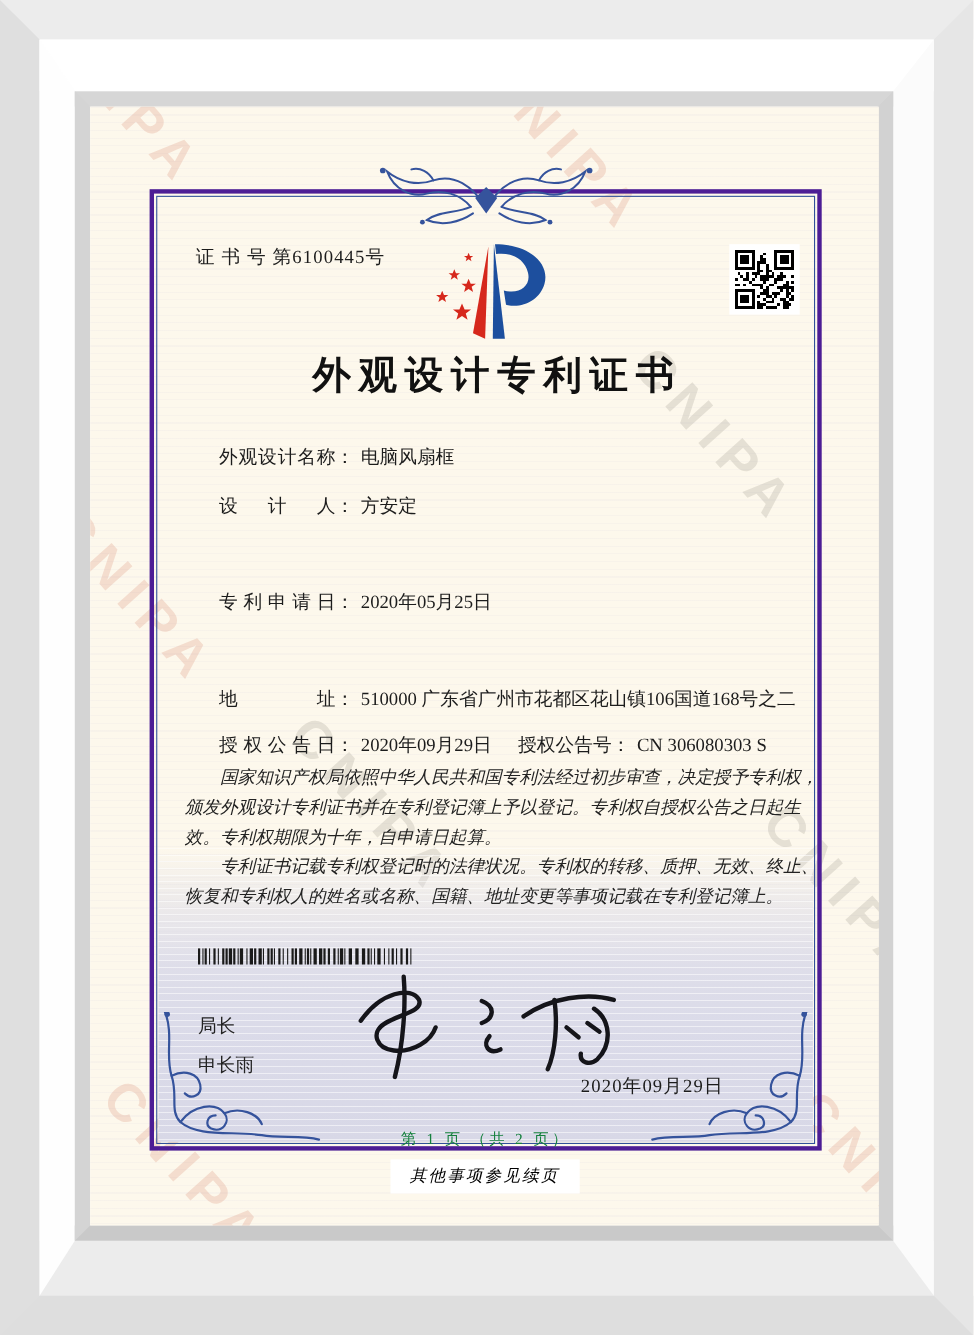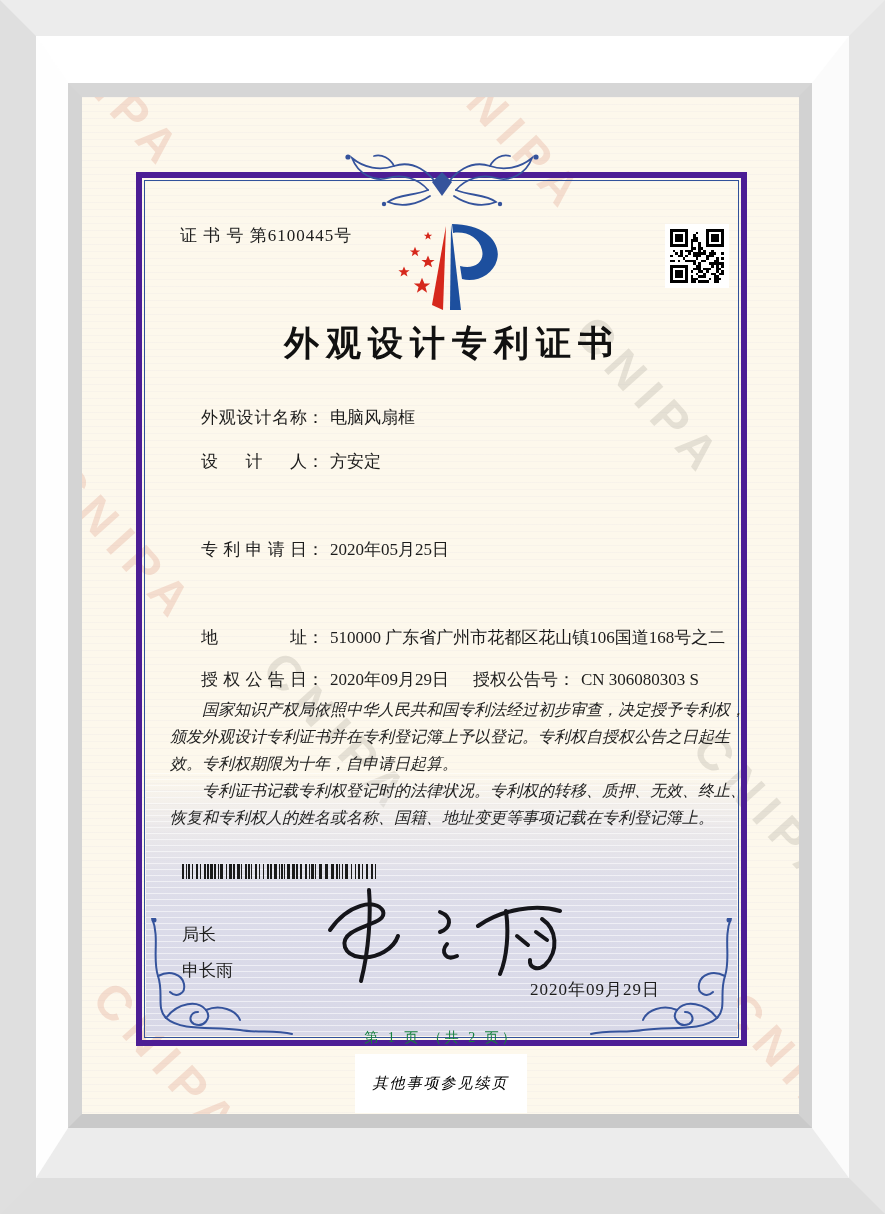--- a/index.html
+++ b/index.html
@@ -21,21 +21,21 @@
   
   .paper::after{content:"";position:absolute;inset:0;pointer-events:none;
     background:repeating-linear-gradient(to bottom,rgba(210,205,220,.12) 0 1px,transparent 1px 7px);}
   
   .wm{position:absolute;font-family:"Liberation Sans",sans-serif;font-weight:bold;
     font-size:48px;letter-spacing:10px;transform:rotate(48deg);white-space:nowrap;z-index:2;}
   .wm.pink{color:rgba(216,128,100,.22);}
   .wm.gray{color:rgba(145,140,128,.22);}
   
   .bb{position:absolute;left:54px;top:75px;width:611px;height:874px;
-    border:6px solid #4c1d95;z-index:3;}
+    border:4px solid #4c1d95;z-index:3;}
   .bb-inner{position:absolute;inset:2px;border:1px solid #31519b;pointer-events:none;}
   
   .band{position:absolute;left:4px;right:4px;top:595px;bottom:4px;z-index:1;
     background:
       repeating-linear-gradient(to bottom,rgba(255,255,255,.55) 0 1px,rgba(255,255,255,0) 1px 6px),
       linear-gradient(to bottom,rgba(219,219,233,0) 0%,rgba(219,219,233,.45) 18%,rgba(219,219,233,.9) 40%,#dbdbe9 60%,#d8d8e7 100%);}
   .ornament{position:absolute;z-index:4;}
   
   .content{position:absolute;inset:0;z-index:5;color:#1c1c1c;}
   .certno{position:absolute;left:38px;top:46px;font-size:17px;letter-spacing:1px;}
@@ -53,21 +53,21 @@
   .barcode{position:absolute;left:40px;top:686px;line-height:0;}
   .officer{position:absolute;left:40px;top:745px;font-family:"Liberation Sans",sans-serif;
     font-size:17px;color:#222;}
   .officer div{margin-bottom:13px;}
   .sig{position:absolute;left:148px;top:706px;}
   .issue-date{position:absolute;left:358px;top:800px;width:190px;text-align:center;
     font-size:17px;letter-spacing:1px;}
   .pageinfo{position:absolute;left:0;top:851px;width:100%;text-align:center;
     font-size:14px;letter-spacing:3px;color:#15803d;}
   .note{position:absolute;left:50%;top:957px;transform:translateX(-50%);
-    background:#ffffff;padding:20px 18px;font-size:15px;font-style:italic;
+    background:#ffffff;padding:6px 18px;font-size:15px;font-style:italic;
     letter-spacing:2px;white-space:nowrap;z-index:6;}
 </style>
 </head>
 <body>
 
 <div class="photo">
   <div class="frame-outer"></div>
   <div class="frame-mat"></div>
   <div class="frame-lip"></div>
 

